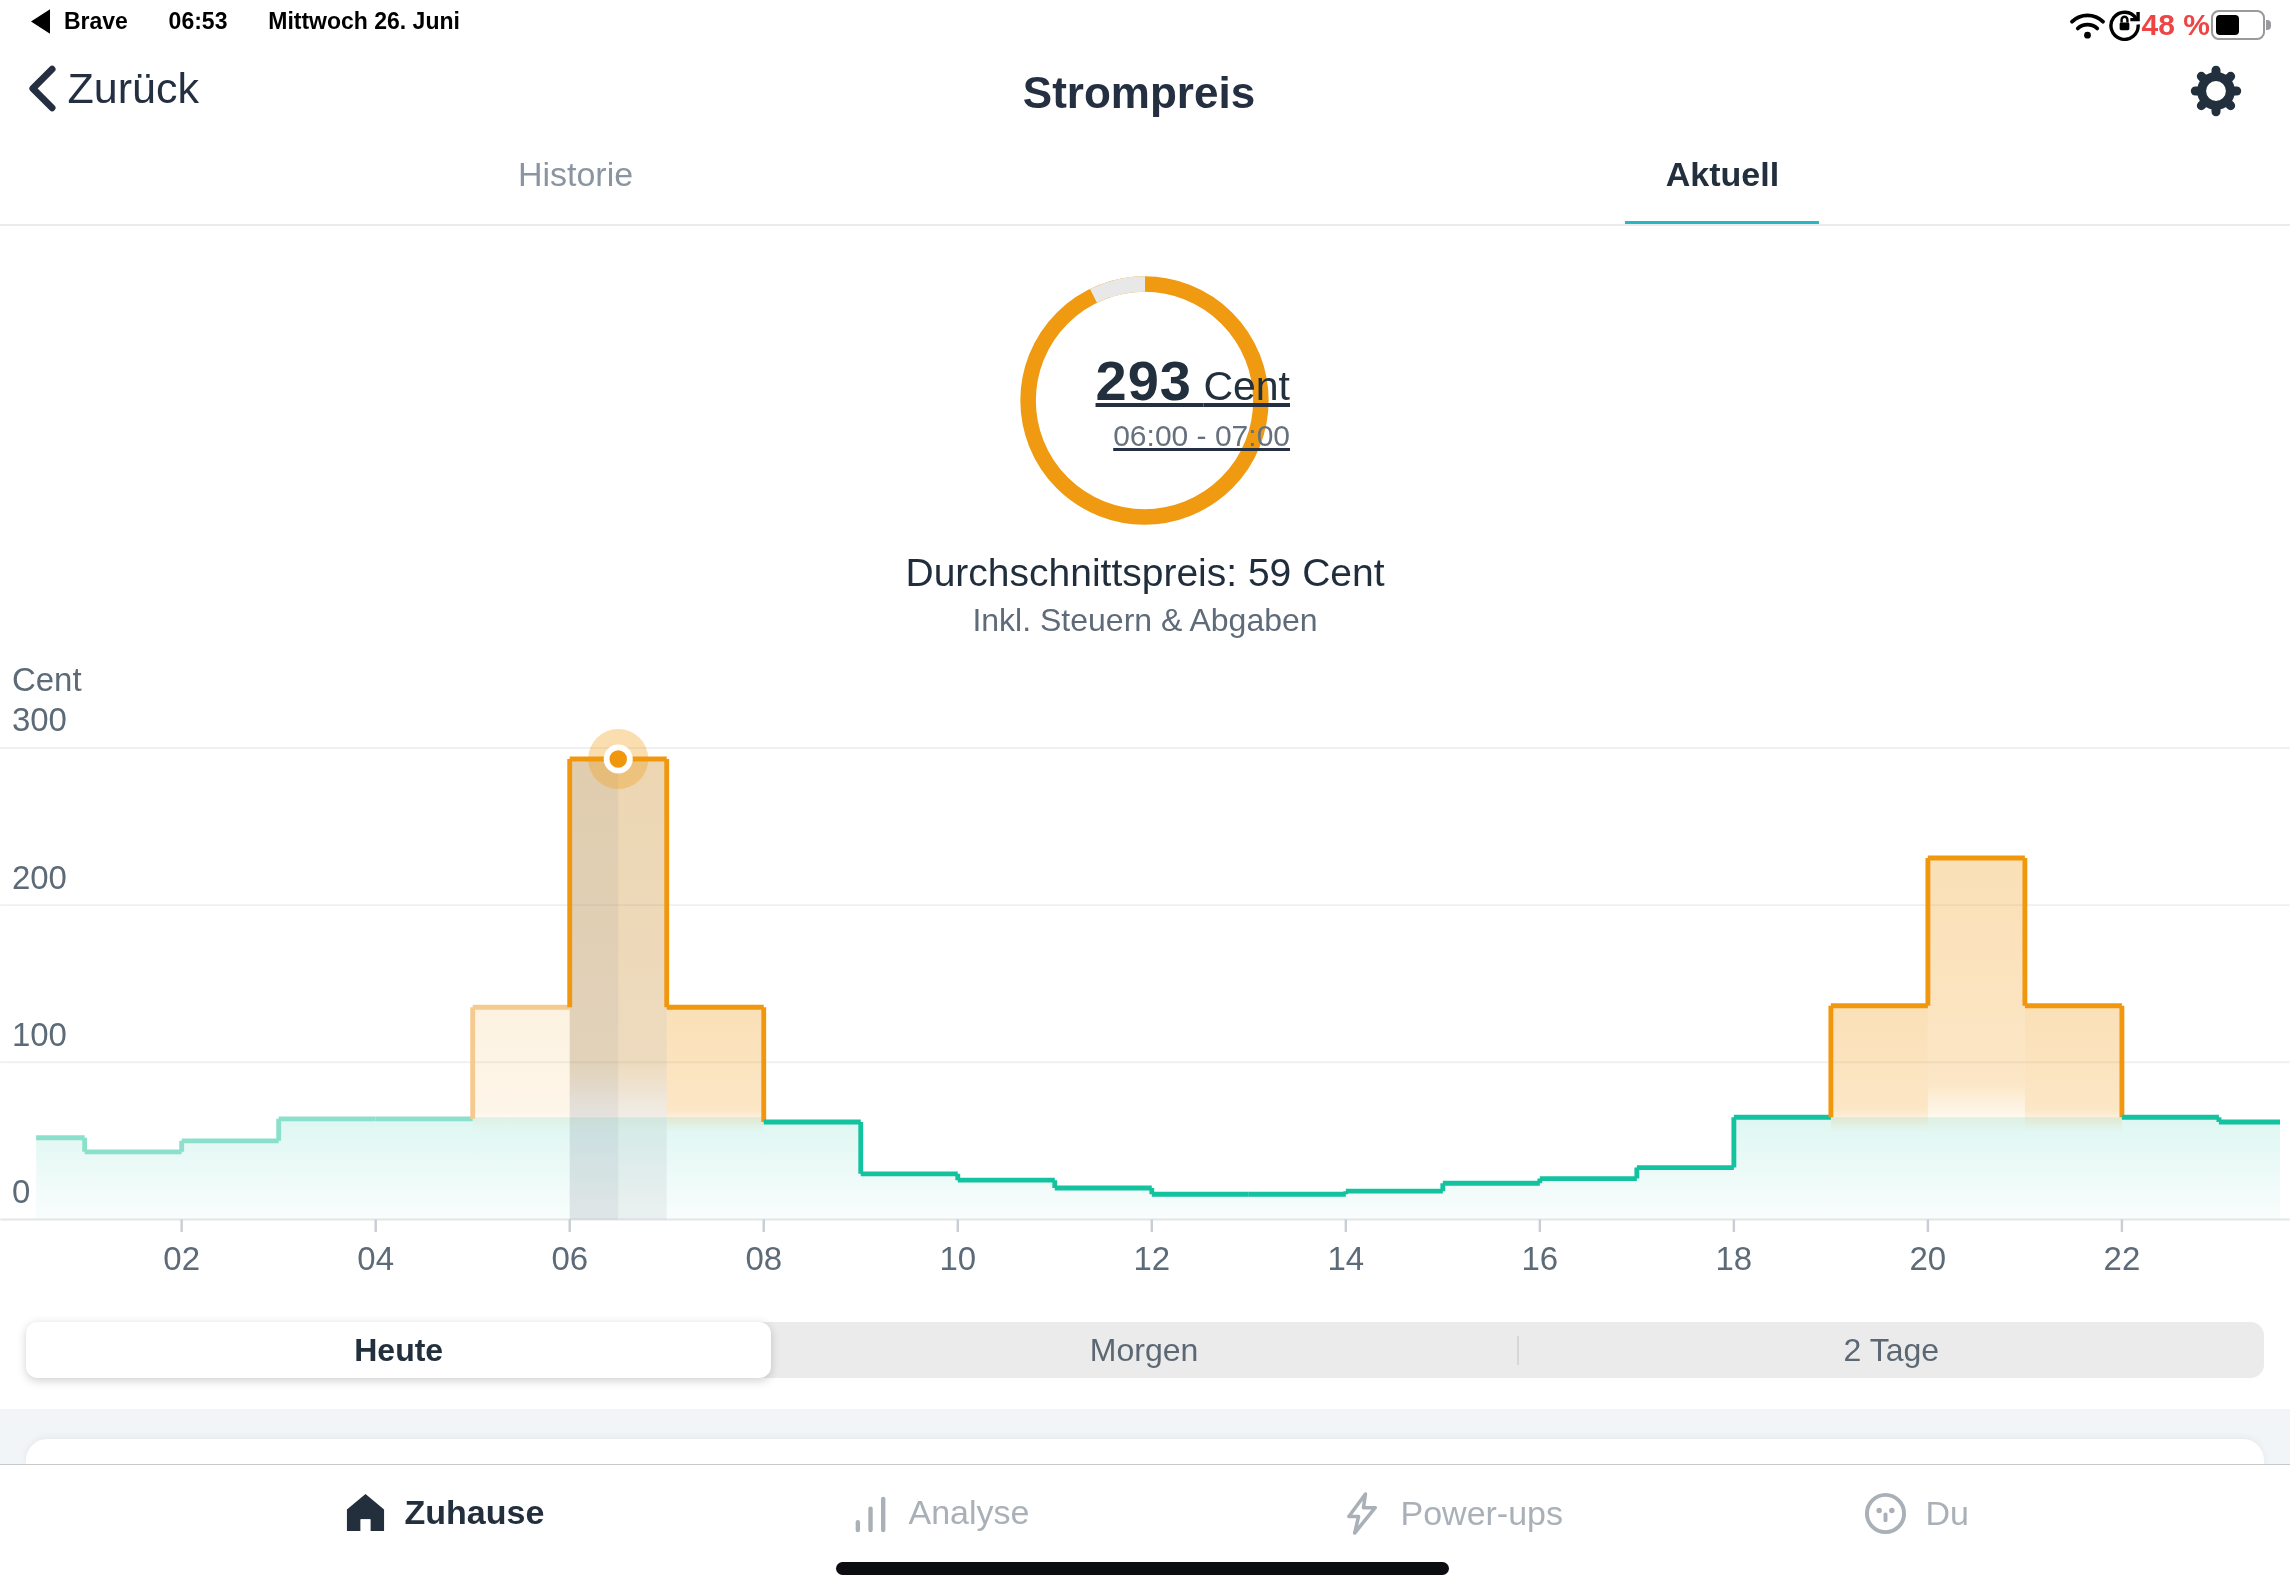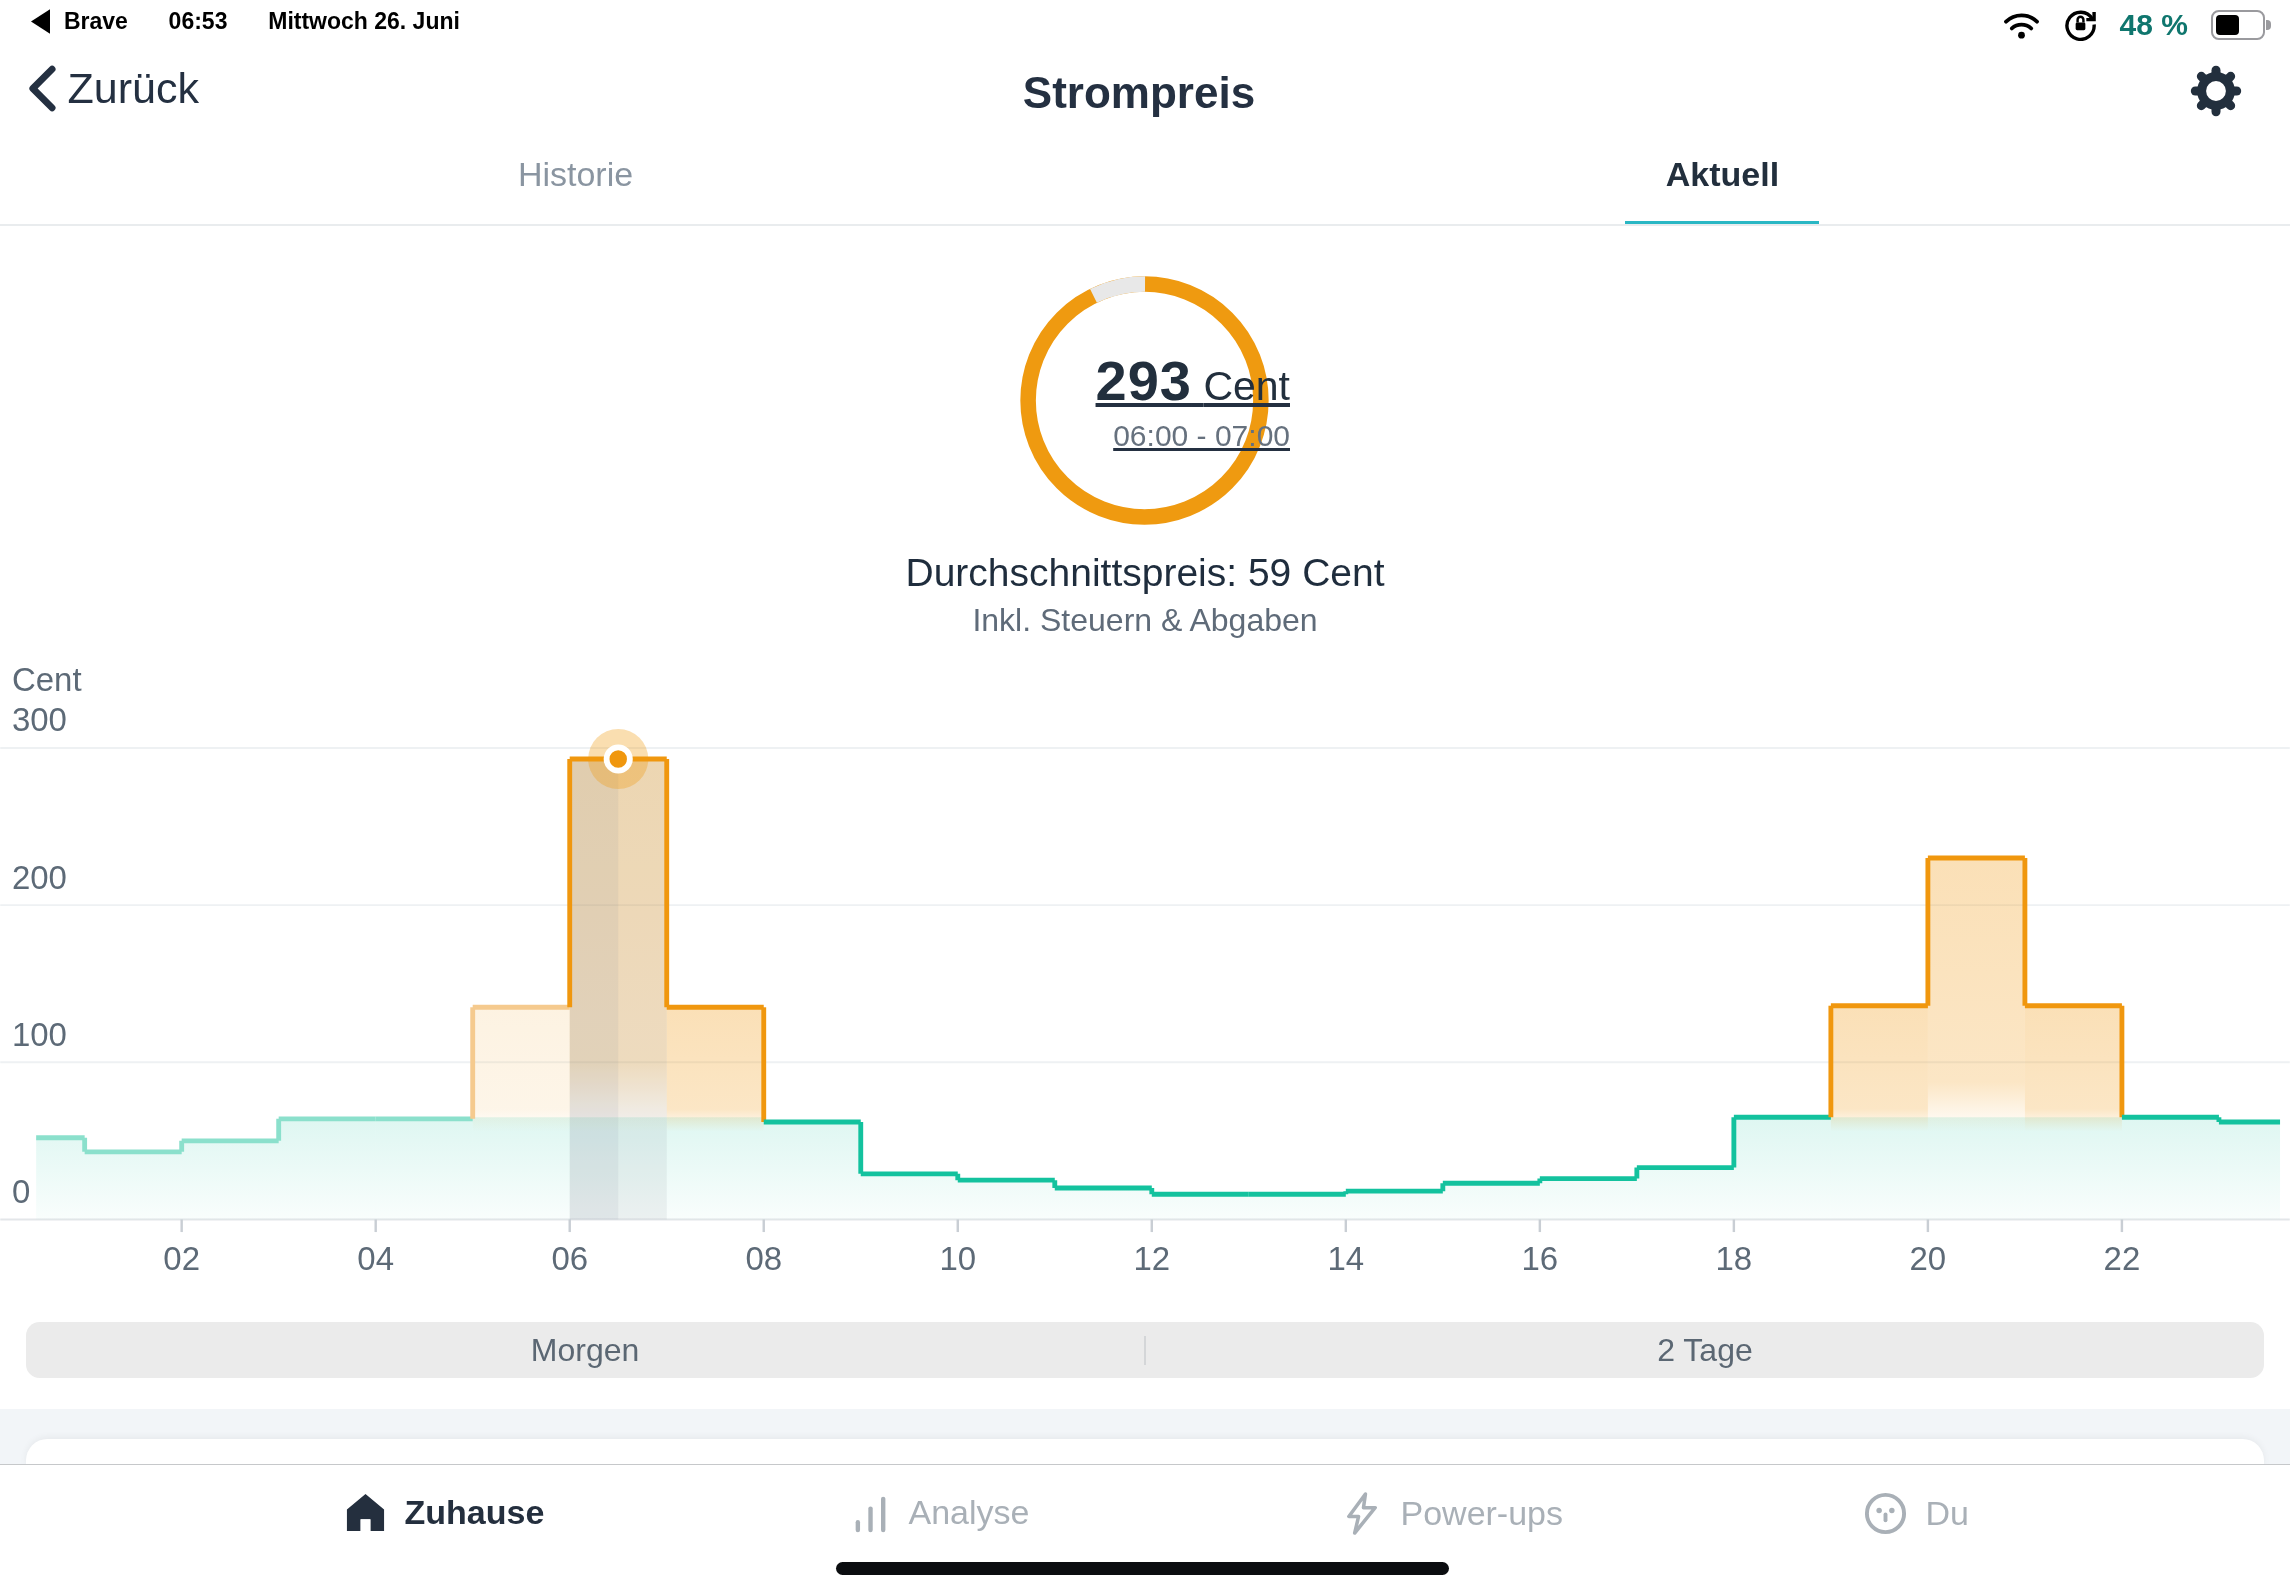--- a/index.html
+++ b/index.html
@@ -2,21 +2,21 @@
 <html><head>
 <meta charset="utf-8">
 <style>
   html,body{margin:0;padding:0;}
   body{width:2290px;height:1591px;position:relative;background:#fff;overflow:hidden;
        font-family:"Liberation Sans","DejaVu Sans",sans-serif;color:#243041;}
   .abs{position:absolute;}
   
   .statusbar{left:0;top:0;width:2290px;height:50px;}
   .sb-left{left:29px;top:7.8px;display:flex;align-items:center;gap:13.6px;font-size:23px;font-weight:700;color:#000;}
-  .sb-right{right:25px;top:7.8px;display:flex;align-items:center;gap:23px;font-size:30px;font-weight:600;color:#0f766e;}
+  .sb-right{right:25px;top:7.8px;display:flex;align-items:center;gap:1px;font-size:30px;font-weight:600;color:#ef4444;}
   .battery{width:50px;height:26px;border:2.4px solid #9a9a9e;border-radius:7.8px;position:relative;}
   .battery .lvl{position:absolute;left:2.9px;top:2.9px;bottom:2.9px;width:46%;background:#000;border-radius:3.9px;}
   .battery .nub{position:absolute;right:-7.8px;top:7.8px;width:4.9px;height:10.7px;background:#9a9a9e;border-radius:0 3.9px 3.9px 0;}
   
   .back{left:27px;top:64px;display:flex;align-items:center;gap:11.6px;font-size:43px;color:#243041;}
   .page-title{left:0;top:68px;width:2278px;text-align:center;font-size:44px;font-weight:700;color:#243041;}
   .gear{right:47px;top:64px;}
   
   .tabs-border{left:0;top:224px;width:2290px;height:1.9px;background:#e9ecee;}
   .tab{top:155px;font-size:34px;}
@@ -258,20 +258,21 @@
       <line x1="2187" x2="2187" y1="1036.68" y2="1151.7" stroke="#F0970E" stroke-width="5"></line>
       <line x1="2187" x2="2287" y1="1151.7" y2="1151.7" stroke="#13C29E" stroke-width="5"></line>
       <line x1="2287" x2="2287" y1="1151.7" y2="1156.56" stroke="#13C29E" stroke-width="5"></line>
       <line x1="2287" x2="2387" y1="1156.56" y2="1156.56" stroke="#13C29E" stroke-width="5"></line>
       <circle cx="637" cy="782.3399999999999" r="31" fill="rgba(240,154,16,0.33)"></circle>
       <circle cx="637" cy="782.3399999999999" r="12" fill="#F0970E" stroke="#ffffff" stroke-width="6"></circle>
     </g>
 </svg>
 
 <div class="abs seg">
+  <div class="seg-opt sel">Heute</div>
   <div class="seg-opt">Morgen</div>
   <div class="seg-div"></div>
   <div class="seg-opt">2 Tage</div>
 </div>
 
 <div class="abs strip"></div>
 <div class="abs card-top"></div>
 <div class="abs navbar"></div>
 
 <div class="abs nav-item active" style="left:344px;text-align:right;">

